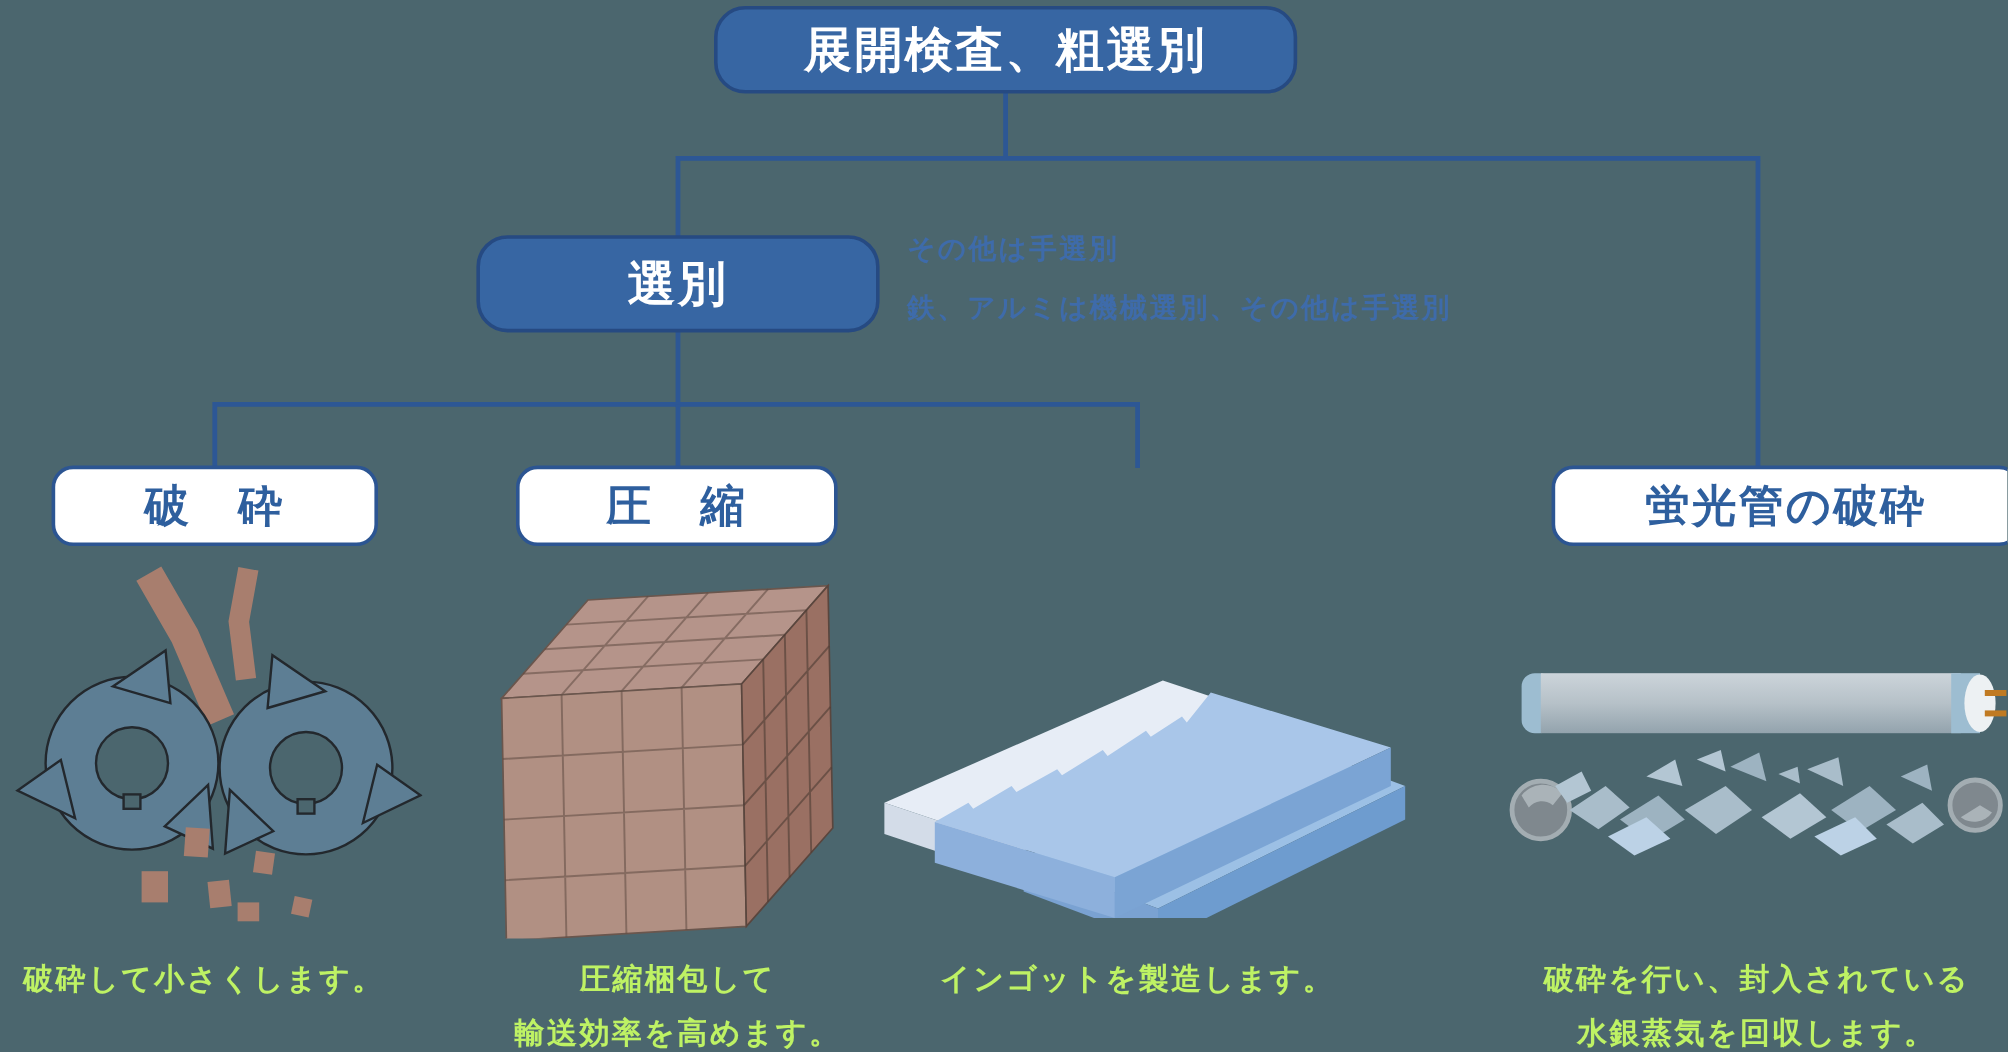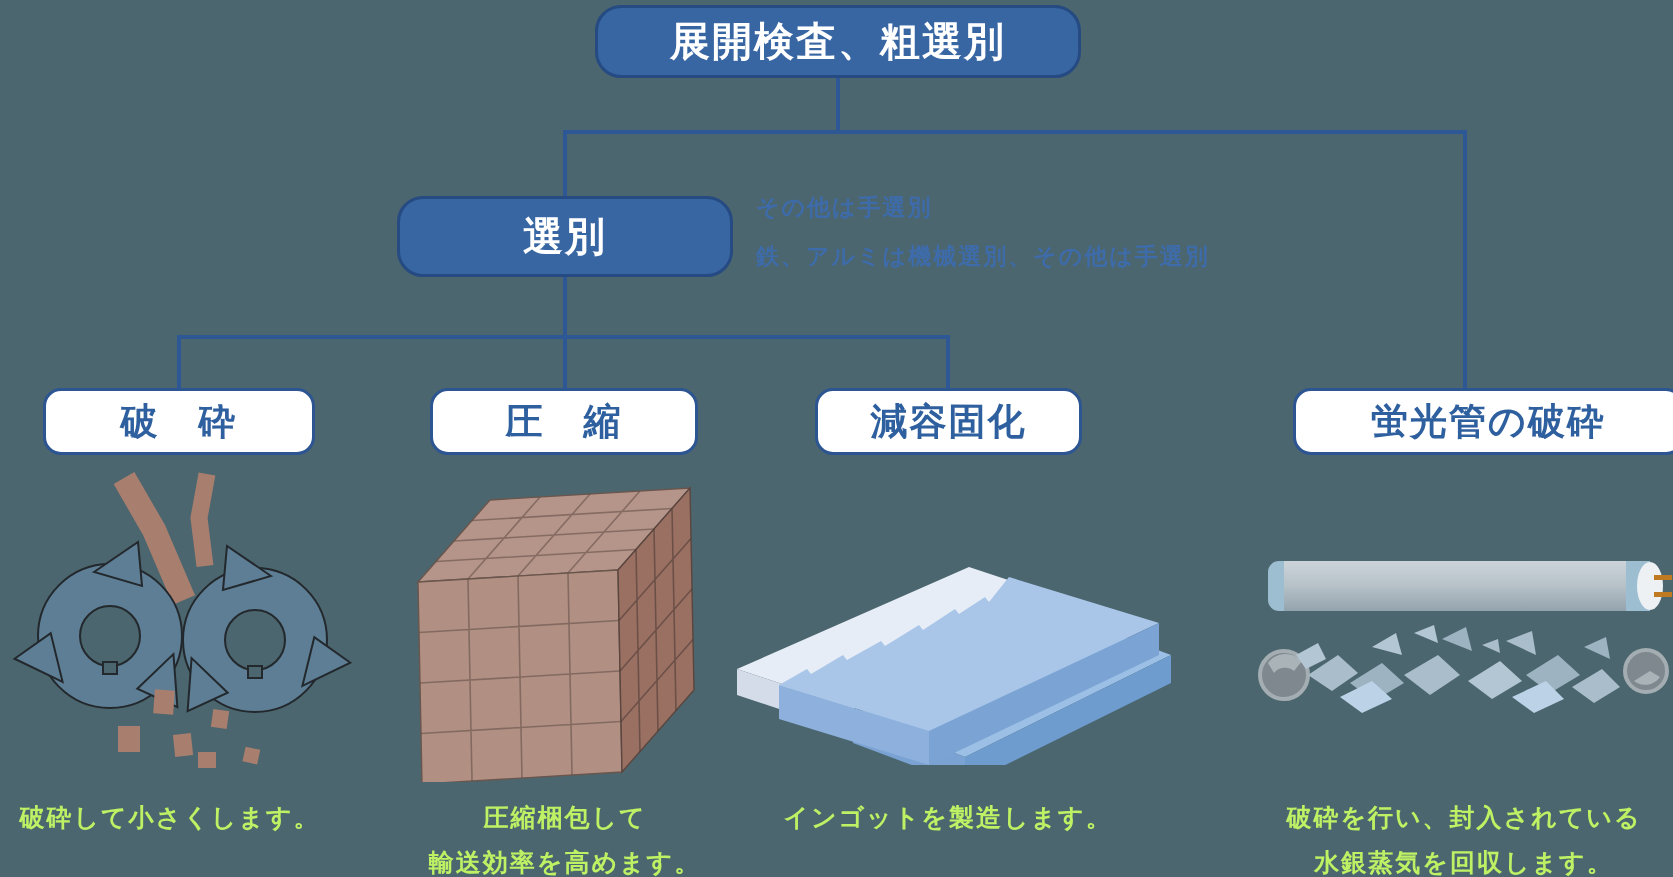--- a/index.html
+++ b/index.html
@@ -1,19 +1,19 @@
 <!DOCTYPE html>
 <html><head>
 <meta charset="utf-8">
 <style>
   html,body{margin:0;padding:0;background:#4b666e;}
   .stage{
     position:relative;width:1673px;height:877px;overflow:hidden;
     background:#4b666e;
-    font-family:Liberation Serif, serif;
+    font-family:Liberation Mono, monospace;
   }
   .connectors{position:absolute;left:0;top:0;width:1673px;height:877px;}
   .node{
     position:absolute;display:flex;align-items:center;justify-content:center;
     box-sizing:border-box;font-weight:bold;letter-spacing:2px;
   }
   .node.filled{
     background:#3766a3;border:3px solid #264a82;border-radius:26px;
     color:#ffffff;font-size:40px;
   }
@@ -53,23 +53,20 @@
   </div>
 
   <div class="annotation-line" style="left:756px;top:192px;">その他は手選別</div>
   <div class="annotation-line" style="left:756px;top:241px;text-align:right;">鉄、アルミは機械選別、その他は手選別</div>
 
   <div class="node leaf" style="left:43px;top:388px;width:272px;height:67px;">
     <span>破　砕</span>
   </div>
   <div class="node leaf" style="left:430px;top:388px;width:268px;height:67px;">
     <span>圧　縮</span>
-  </div>
-  <div class="node leaf" style="left:815px;top:388px;width:267px;height:67px;">
-    <span>減容固化</span>
   </div>
   <div class="node leaf" style="left:1293px;top:388px;width:391px;height:67px;">
     <span>蛍光管の破砕</span>
   </div>
 
   <svg class="illus" style="left:8px;top:468px;" width="344" height="300" viewBox="0 0 344 300">
 
     <path d="M116,10 L146,62 L176,132" stroke="#a87e6e" stroke-width="24" fill="none"></path>
     <path d="M199,6 L191,50 L197,98" stroke="#a87e6e" stroke-width="17" fill="none"></path>
 

